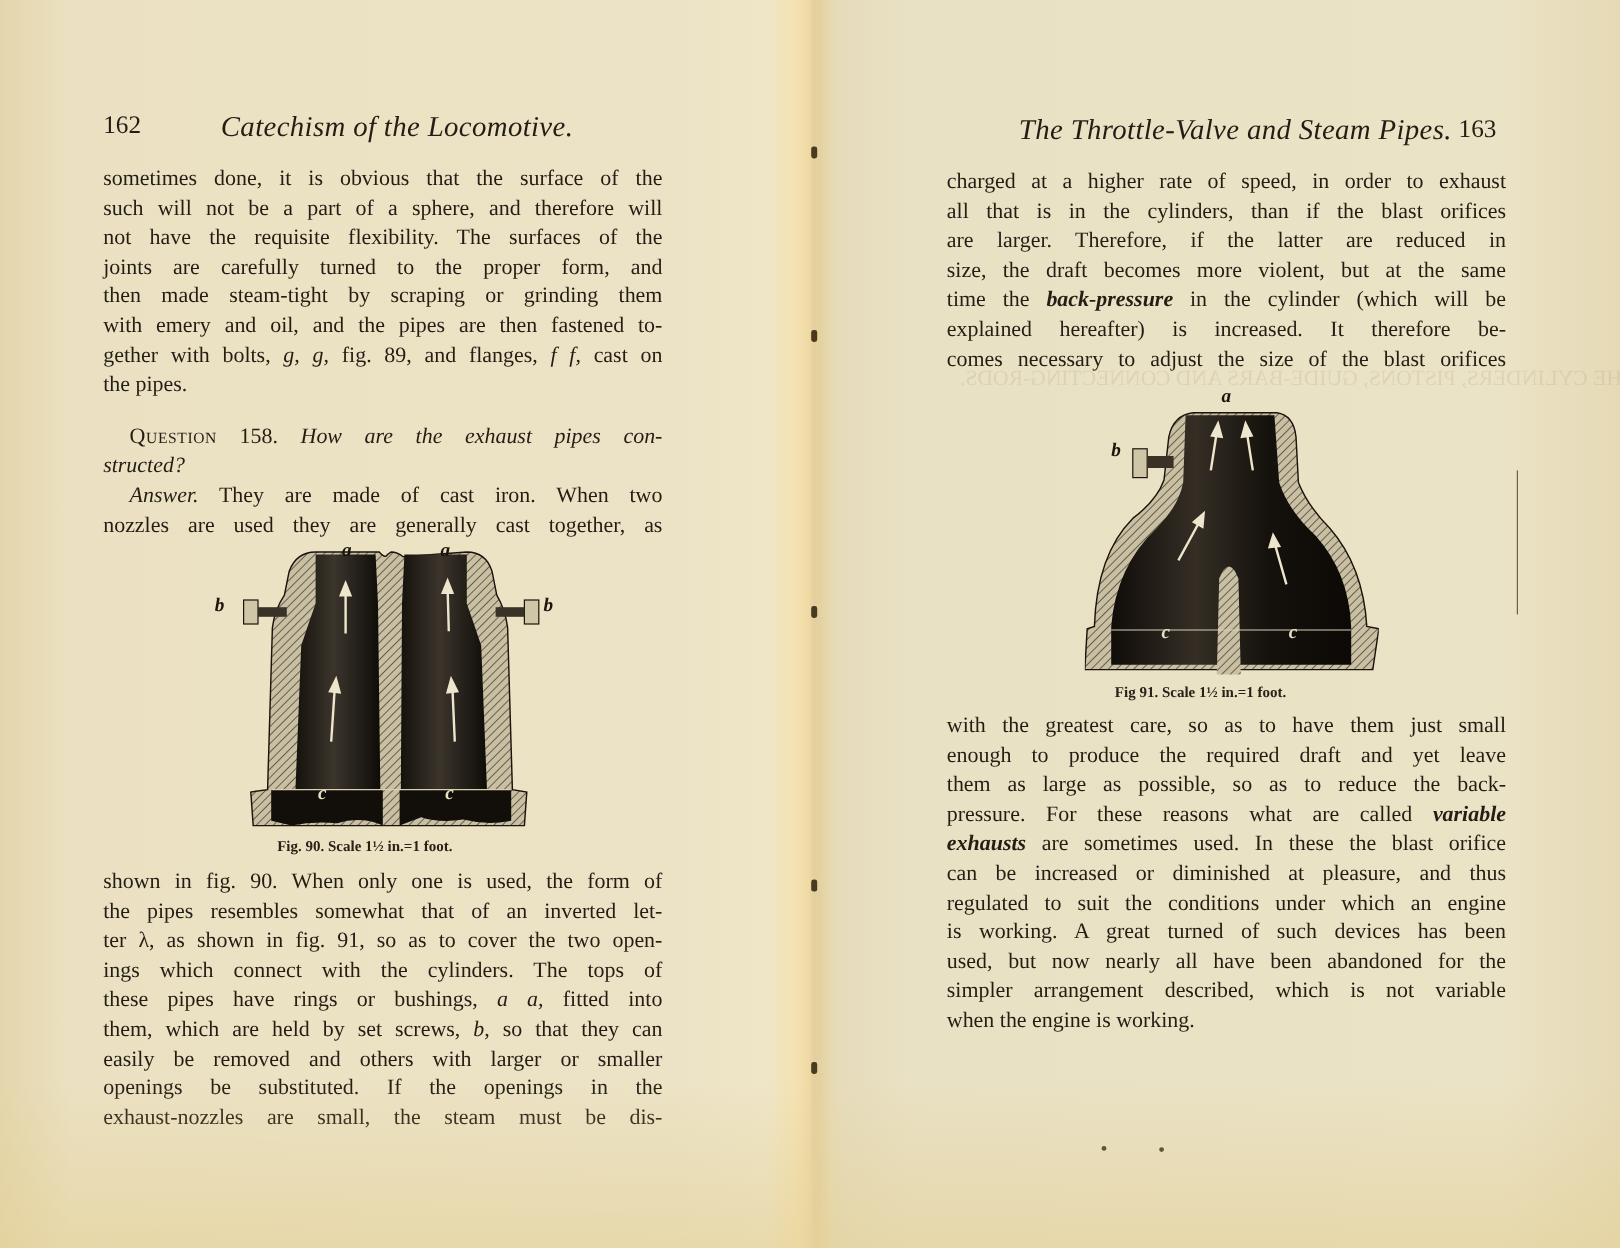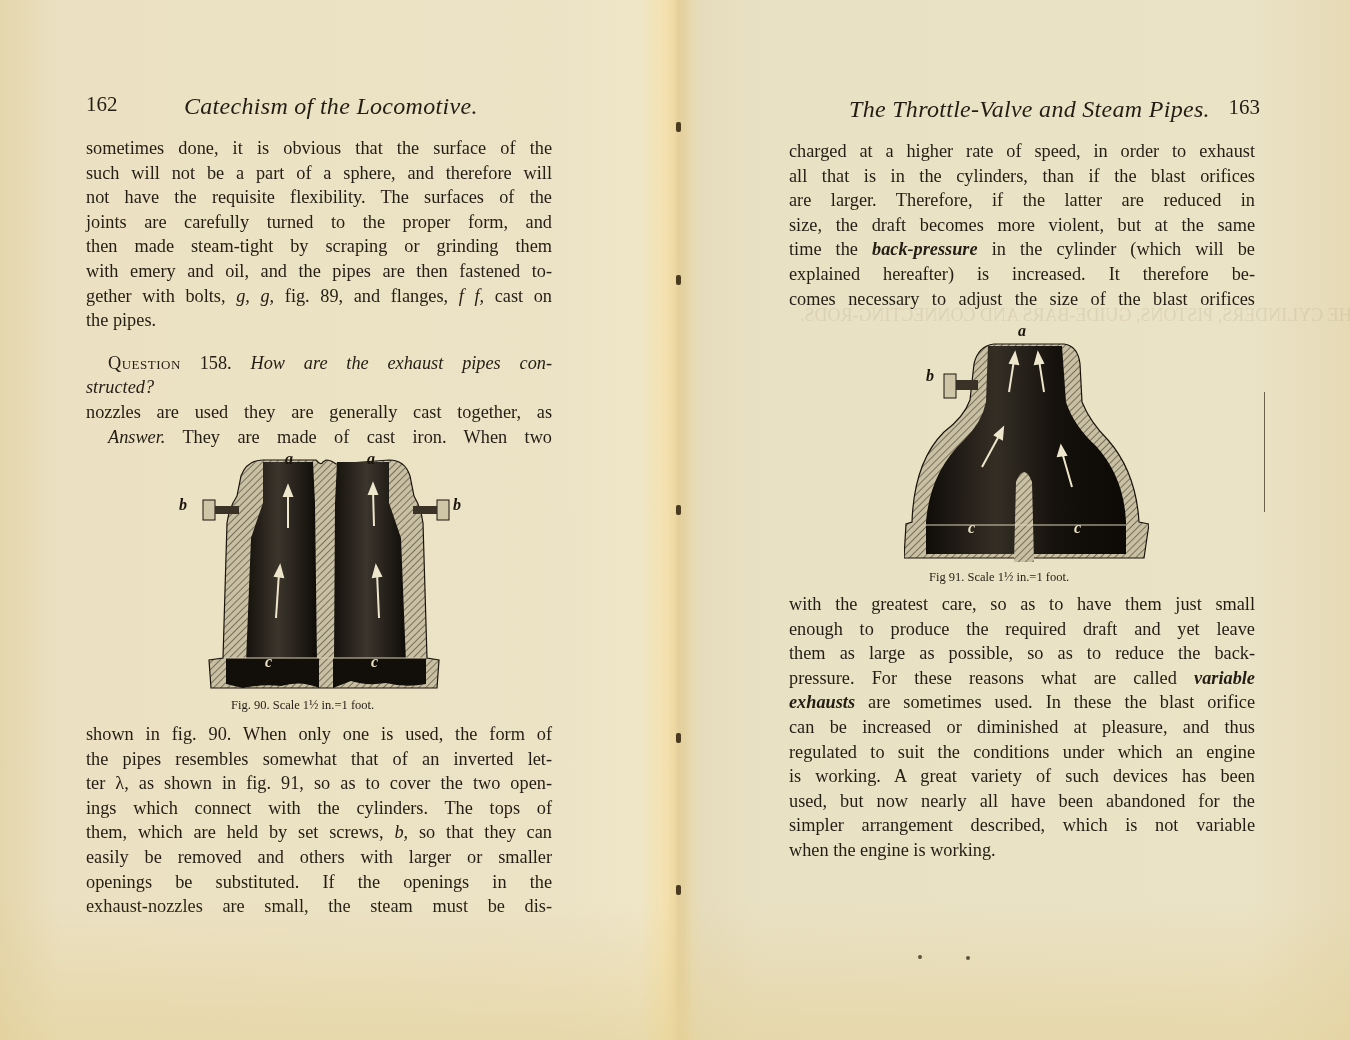--- a/index.html
+++ b/index.html
@@ -38,21 +38,21 @@
   .page {
     position: absolute;
     top: 0;
     width: 470px;
   }
   .page.left { left: 86px; }
   .page.right { left: 789px; }
   .header {
     position: absolute;
     top: 92px;
-    left: 0; right: 3px;
+    left: 0; right: 16px;
     height: 30px;
     font-size: 19px;
   }
   .folio {
     position: absolute; top: 0;
     font-family: "Liberation Serif", "DejaVu Serif", serif;
     font-size: 21px;
   }
   .left .folio { left: 0; }
   .right .folio { right: -4px; }
@@ -81,21 +81,21 @@
   .sc { font-variant: small-caps; letter-spacing: 0.5px; }
   em, .it { font-style: italic; }
   .bi { font-style: italic; font-weight: bold; }
   .figure {
     position: absolute;
   }
   .caption {
     position: absolute;
     font-family: "Liberation Serif", "DejaVu Serif", serif;
     font-size: 12.5px;
-    font-weight: normal;
+    font-weight: bold;
     white-space: nowrap;
     color: #2a2218;
   }
   .fig-label {
     position: absolute;
     font-family: "Liberation Serif", "DejaVu Serif", serif;
     font-style: italic;
     font-weight: bold;
     font-size: 16px;
     color: #1a140c;
@@ -140,22 +140,22 @@
       <span class="line">such will not be a part of a sphere, and therefore will</span>
       <span class="line">not have the requisite flexibility.  The surfaces of the</span>
       <span class="line">joints are carefully turned to the proper form, and</span>
       <span class="line">then made steam-tight by scraping or grinding them</span>
       <span class="line">with emery and oil, and the pipes are then fastened to-</span>
       <span class="line"><span>gether with bolts, </span><span class="it">g, g,</span><span> fig. 89, and flanges, </span><span class="it">f f,</span><span> cast on</span></span>
       <span class="line last">the pipes.</span>
 
       <span class="line indent" style="margin-top:18px;"><span class="sc">Question</span> <span>158.</span>  <span class="it">How are the exhaust pipes con-</span></span>
       <span class="line last it">structed?</span>
+      <span class="line indent"><span class="it">Answer.</span><span> They are made of cast iron.  When two</span></span>
       <span class="line">nozzles are used they are generally cast together, as</span>
-      <span class="line indent"><span class="it">Answer.</span><span> They are made of cast iron.  When two</span></span>
     </div>
 
     <div class="figure" style="left:105px; top:448px; width:270px; height:250px;">
       <svg width="270" height="245" viewBox="0 0 270 245">
         <defs>
           <pattern id="hatch" width="5" height="5" patternUnits="userSpaceOnUse" patternTransform="rotate(45)">
             <rect width="5" height="5" fill="#c9c0a4"></rect>
             <line x1="0" y1="0" x2="0" y2="5" stroke="#4a4232" stroke-width="1.3"></line>
           </pattern>
           <linearGradient id="dark1" x1="0" y1="0" x2="1" y2="0">
@@ -198,20 +198,21 @@
       <span class="fig-label" style="left:74px; top:205px; color:#e9e0c4;">c</span>
       <span class="fig-label" style="left:180px; top:205px; color:#e9e0c4;">c</span>
       <span class="caption" style="left:40px; top:250px;">Fig. 90.   Scale 1½ in.=1 foot.</span>
     </div>
 
     <div class="text" style="top:722px;">
       <span class="line">shown in fig. 90.  When only one is used, the form of</span>
       <span class="line">the pipes resembles somewhat that of an inverted let-</span>
       <span class="line">ter λ, as shown in fig. 91, so as to cover the two open-</span>
       <span class="line">ings which connect with the cylinders.  The tops of</span>
+      <span class="line"><span>these pipes have rings or bushings, </span><span class="it">a a,</span><span> fitted into</span></span>
       <span class="line"><span>them, which are held by set screws, </span><span class="it">b,</span><span> so that they can</span></span>
       <span class="line">easily be removed and others with larger or smaller</span>
       <span class="line">openings be substituted.  If the openings in the</span>
       <span class="line">exhaust-nozzles are small, the steam must be dis-</span>
     </div>
   </div>
 
   <div class="page right">
     <div class="header" style="top:95px;text-align:right;">
       <span class="running-title">The Throttle-Valve and Steam Pipes.</span>
@@ -270,19 +271,19 @@
     </div>
 
     <div class="text" style="top:592px;">
       <span class="line">with the greatest care, so as to have them just small</span>
       <span class="line">enough to produce the required draft and yet leave</span>
       <span class="line">them as large as possible, so as to reduce the back-</span>
       <span class="line"><span>pressure.  For these reasons what are called </span><span class="bi">variable</span></span>
       <span class="line"><span class="bi">exhausts</span><span> are sometimes used.  In these the blast orifice</span></span>
       <span class="line">can be increased or diminished at pleasure, and thus</span>
       <span class="line">regulated to suit the conditions under which an engine</span>
-      <span class="line">is working.  A great variety of such devices has been</span>
+      <span class="line">is working.  A great turned of such devices has been</span>
       <span class="line">used, but now nearly all have been abandoned for the</span>
       <span class="line">simpler arrangement described, which is not variable</span>
       <span class="line last">when the engine is working.</span>
     </div>
   </div>
 </div>
 
 </body></html>

